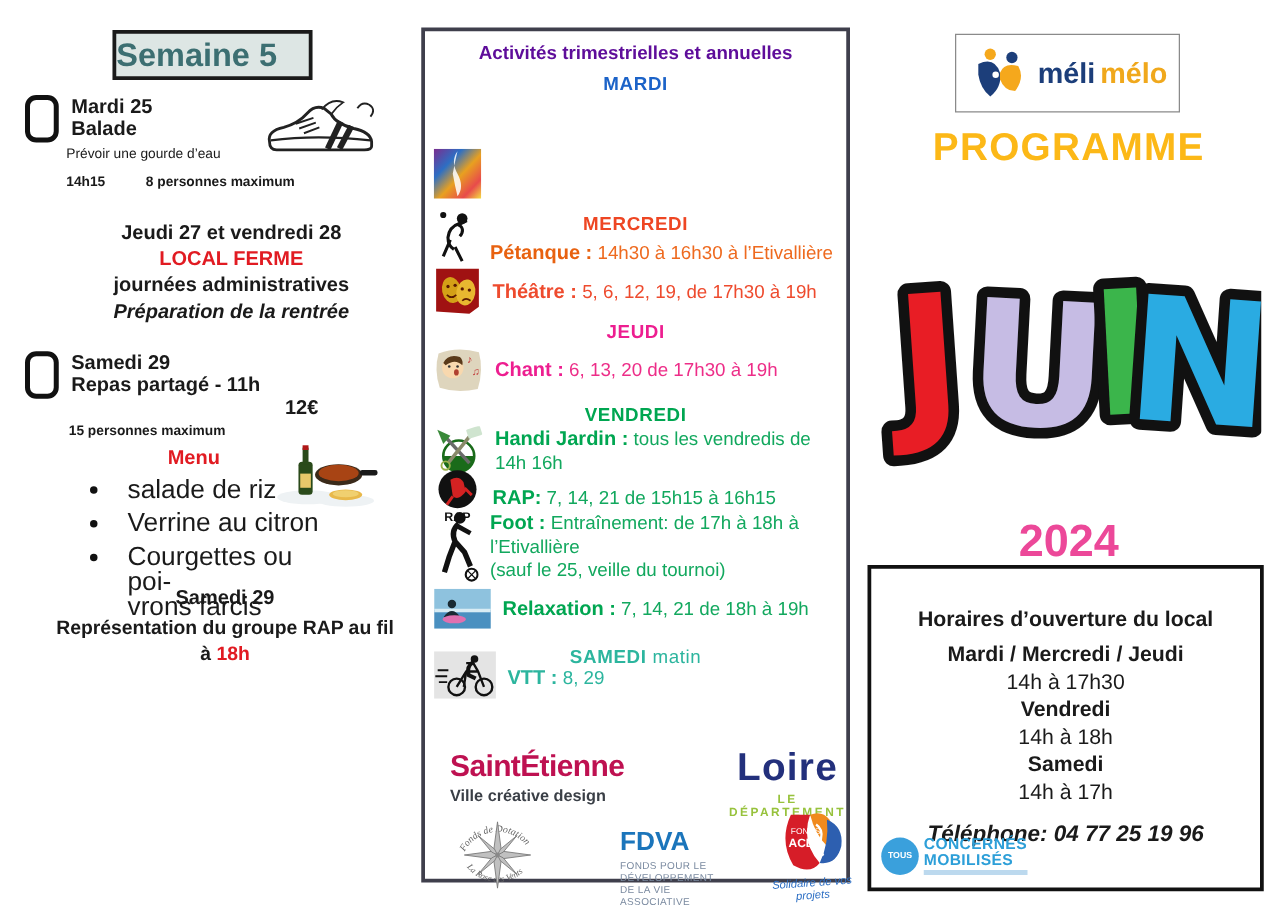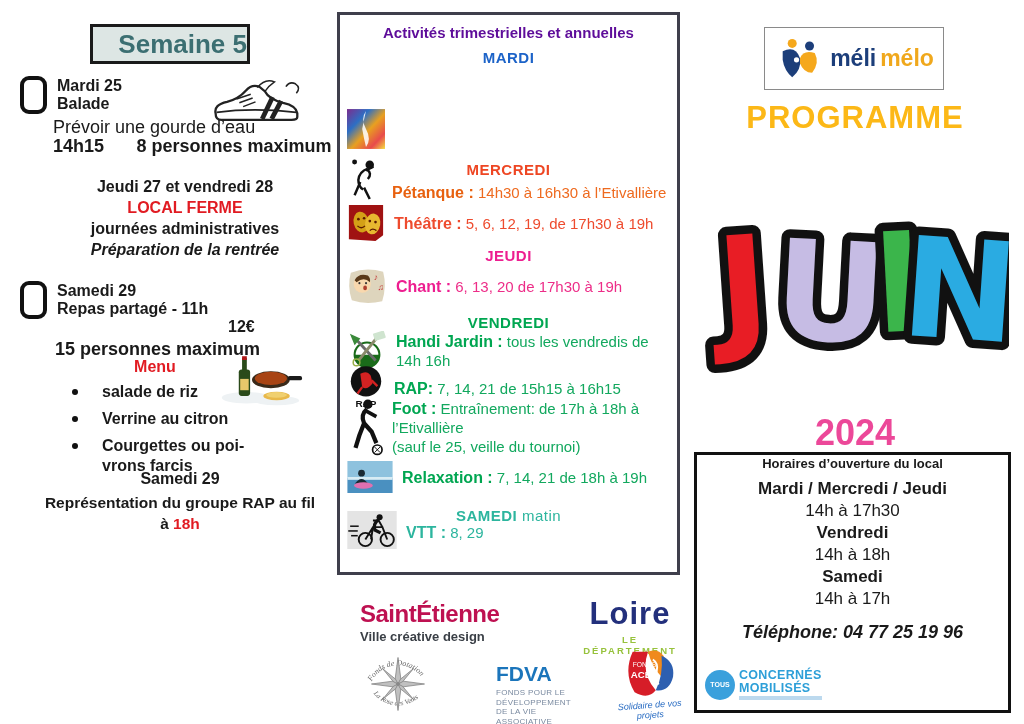--- a/index.html
+++ b/index.html
@@ -13,41 +13,41 @@
   }
   .abs { position:absolute; }
   .b { font-weight:bold; }
   .i { font-style:italic; }
   .ctr { text-align:center; }
 
   
   .week-box {
     left:90px; top:24px; width:160px; height:40px;
     background:#dde6e4; border:3px solid #1a1a1a;
-    display:flex; align-items:center; justify-content:flex-end;
+    display:flex; align-items:center; justify-content:flex-start;
     font-size:26px; font-weight:bold; color:#3c6f72;
   }
   .checkbox {
     width:27px; height:38px; border:4px solid #111;
     border-radius:9px; background:#fff;
   }
   .cb1 { left:20px; top:76px; }
   .cb2 { left:20px; top:281px; }
   .lt { font-size:16px; }
-  .left-small { font-size:18px; }
+  .left-small { font-size:11px; }
   .red { color:#e11b22; }
   .closure { left:25px; top:176px; width:320px; line-height:21px; font-size:16px; }
   .menu-row { display:flex; align-items:flex-start; }
   .menu-dot { width:6px; height:6px; border-radius:50%; background:#111; margin:7px 24px 0 0; flex:none; }
-  .menu-item-text { font-size:16px; font-weight:bold; white-space:pre-line; line-height:20px; }
+  .menu-item-text { font-size:21px; font-weight:normal; white-space:pre-line; line-height:20px; }
   .show-block { left:40px; top:468px; width:280px; font-size:15.5px; line-height:21px; }
 
   
   .activities-panel {
-    left:337px; top:12px; width:343px; height:563px;
+    left:337px; top:22px; width:343px; height:684px;
     border:3px solid #3f3f4c; background:#fff;
   }
   .act-title { position:absolute; top:9px; left:0; right:0; text-align:center;
     color:#5e0d9a; font-size:15px; font-weight:bold; }
   .day-hdr { position:absolute; left:0; right:0; text-align:center;
     font-size:15px; font-weight:bold; letter-spacing:.5px; }
   .d-mardi { color:#1c63c8; }
   .d-mercredi { color:#ee4623; }
   .d-jeudi { color:#ed1e90; }
   .d-vendredi { color:#00a651; }
@@ -81,21 +81,21 @@
     color:#fcb817; font-size:31px; font-weight:bold; letter-spacing:1px; }
   .juin-svg { left:703px; top:182px; }
   .juin-letter { font-family:"DejaVu Sans", sans-serif; font-weight:bold; font-size:138px;
     stroke:#111; stroke-width:17px; paint-order:stroke; stroke-linejoin:round; }
   .year { left:700px; top:412px; width:310px; text-align:center;
     color:#ec4899; font-size:36px; font-weight:bold; }
   .hours-box {
     left:694px; top:452px; width:317px; height:261px;
     border:3px solid #111; background:#fff; text-align:center;
   }
-  .hours-title { margin-top:1px; font-size:13px; font-weight:bold; }
+  .hours-title { margin-top:31px; font-size:17px; font-weight:bold; }
   .hours-days { font-size:17px; font-weight:bold; margin-top:7px; line-height:22px; }
   .hours-time { font-size:17px; line-height:22px; }
   .phone { margin-top:12px; font-size:18px; font-weight:bold; font-style:italic; }
   .tcm { position:absolute; left:8px; bottom:10px; display:flex; align-items:center; gap:4px; }
   .tcm-circle { width:30px; height:30px; border-radius:50%; background:#3aa0dc;
     display:flex; align-items:center; justify-content:center;
     color:#fff; font-size:7px; font-weight:bold; }
   .tcm-text { text-align:left; color:#2d9fd8; font-weight:bold; font-size:12.5px; line-height:13px; letter-spacing:.3px; }
   .tcm-bar { height:4px; background:#bcd9ee; margin-top:1px; }
 

